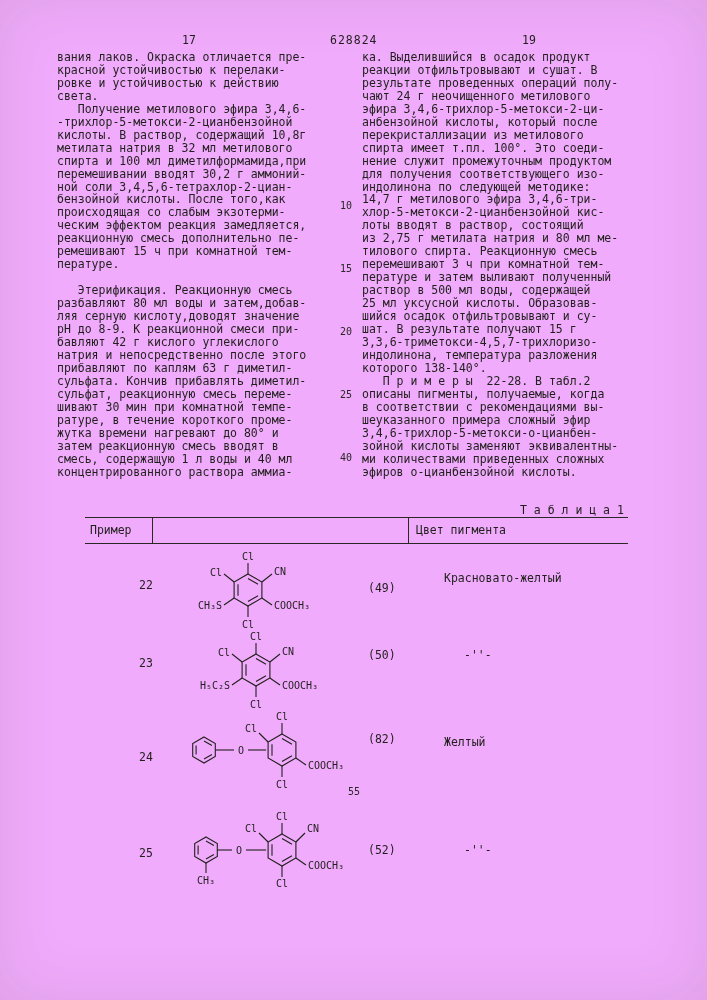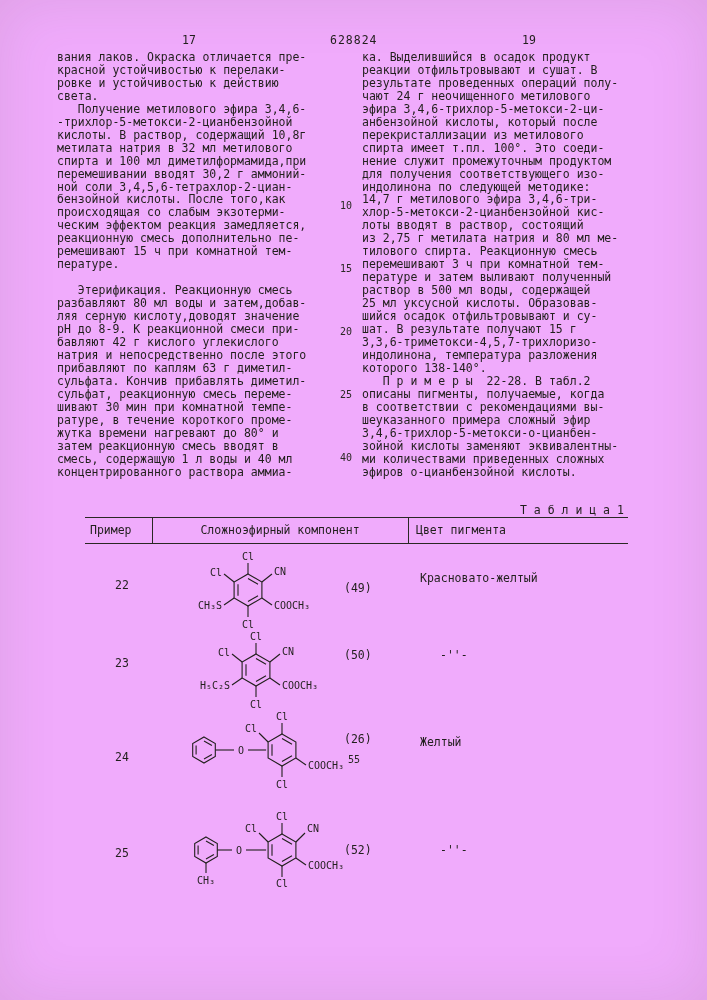--- a/index.html
+++ b/index.html
@@ -20,21 +20,21 @@
     font-size:11.5px;
     line-height:12.95px;
     color:#211f1c;
   }
   .pnum { position:absolute; font-size:11.5px; }
   .patnum { position:absolute; font-size:11.5px; letter-spacing:1px; }
   .lineno { position:absolute; font-size:10px; color:#2a2824; }
   .rule { position:absolute; background:#2a2824; }
   .th { position:absolute; font-size:11.5px; }
   .cap { position:absolute; font-size:11.5px; }
-  .cell { position:absolute; font-size:11.5px; }
+  .cell { position:absolute; font-size:11.5px;margin-left:24px; }
   .struct { position:absolute; }
   .struct polygon { fill:none; stroke:#211f1c; stroke-width:1.1; }
   .struct line { stroke:#211f1c; stroke-width:1.1; }
   .struct text { font-family:"DejaVu Sans Mono", monospace; font-size:10px; fill:#211f1c; }
 </style>
 </head>
 <body>
 
 <div class="page">
 
@@ -107,31 +107,30 @@
 3,4,6-трихлор-5-метокси-о-цианбен-
 зойной кислоты заменяют эквивалентны-
 ми количествами приведенных сложных
 эфиров о-цианбензойной кислоты.</div>
 
   <span class="lineno" style="left:340px; top:200px;">10</span>
   <span class="lineno" style="left:340px; top:263px;">15</span>
   <span class="lineno" style="left:340px; top:326px;">20</span>
   <span class="lineno" style="left:340px; top:389px;">25</span>
   <span class="lineno" style="left:340px; top:452px;">40</span>
-  <span class="lineno" style="left:348px; top:754px;text-align:right;">55</span>
+  <span class="lineno" style="left:348px; top:786px;text-align:right;">55</span>
 
   <span class="cap" style="left:520px; top:503px;">Т а б л и ц а  1</span>
 
   <div class="rule" style="left:85px; top:517px; width:543px; height:1px;"></div>
   <div class="rule" style="left:85px; top:543px; width:543px; height:1px;"></div>
   <div class="rule" style="left:152px; top:517px; width:1px; height:27px;"></div>
   <div class="rule" style="left:408px; top:517px; width:1px; height:27px;"></div>
 
   <span class="th" style="left:90px; top:523px;text-align:center;">Пример</span>
-  <span class="th" style="left:152px; top:523px; width:256px; text-align:center; display:inline-block;">Сложноэфирный компонент</span>
   <span class="th" style="left:416px; top:523px;">Цвет пигмента</span>
 
   <span class="cell" style="left:115px; top:578px;">22</span>
 
   <svg class="struct" style="left:178px; top:548px;" width="170" height="85" viewBox="0 0 170 85">
     <polygon points="70,26 83.9,34 83.9,50 70,58 56.1,50 56.1,34"></polygon>
     <line x1="70" y1="30.5" x2="80" y2="36.2"></line>
     <line x1="80" y1="47.8" x2="70" y2="53.5"></line>
     <line x1="60" y1="47.8" x2="60" y2="36.2"></line>
     <line x1="56.1" y1="34" x2="46" y2="26"></line>
@@ -192,21 +191,21 @@
     <line x1="98.1" y1="32" x2="89" y2="23"></line>
     <line x1="112" y1="24" x2="112" y2="13"></line>
     <line x1="125.9" y1="48" x2="136" y2="55"></line>
     <line x1="112" y1="56" x2="112" y2="67"></line>
     <text x="87" y="22" text-anchor="end">Cl</text>
     <text x="112" y="10" text-anchor="middle">Cl</text>
     <text x="138" y="59" text-anchor="start">COOCH₃</text>
     <text x="112" y="78" text-anchor="middle">Cl</text>
   </svg>
 
-  <span class="cell" style="left:344px; top:732px;">(26)</span>
+  <span class="cell" style="left:344px; top:732px;">(82)</span>
   <span class="cell" style="left:420px; top:735px;">Желтый</span>
 
   <span class="cell" style="left:115px; top:846px;">25</span>
 
   <svg class="struct" style="left:168px; top:806px;" width="250" height="95" viewBox="0 0 250 95">
     <polygon points="38,31 49.3,37.5 49.3,50.5 38,57 26.7,50.5 26.7,37.5"></polygon>
     <line x1="38" y1="34.9" x2="45.9" y2="39.45"></line>
     <line x1="45.9" y1="48.55" x2="38" y2="53.1"></line>
     <line x1="30.1" y1="48.55" x2="30.1" y2="39.45"></line>
     <line x1="38" y1="57" x2="38" y2="67"></line>

